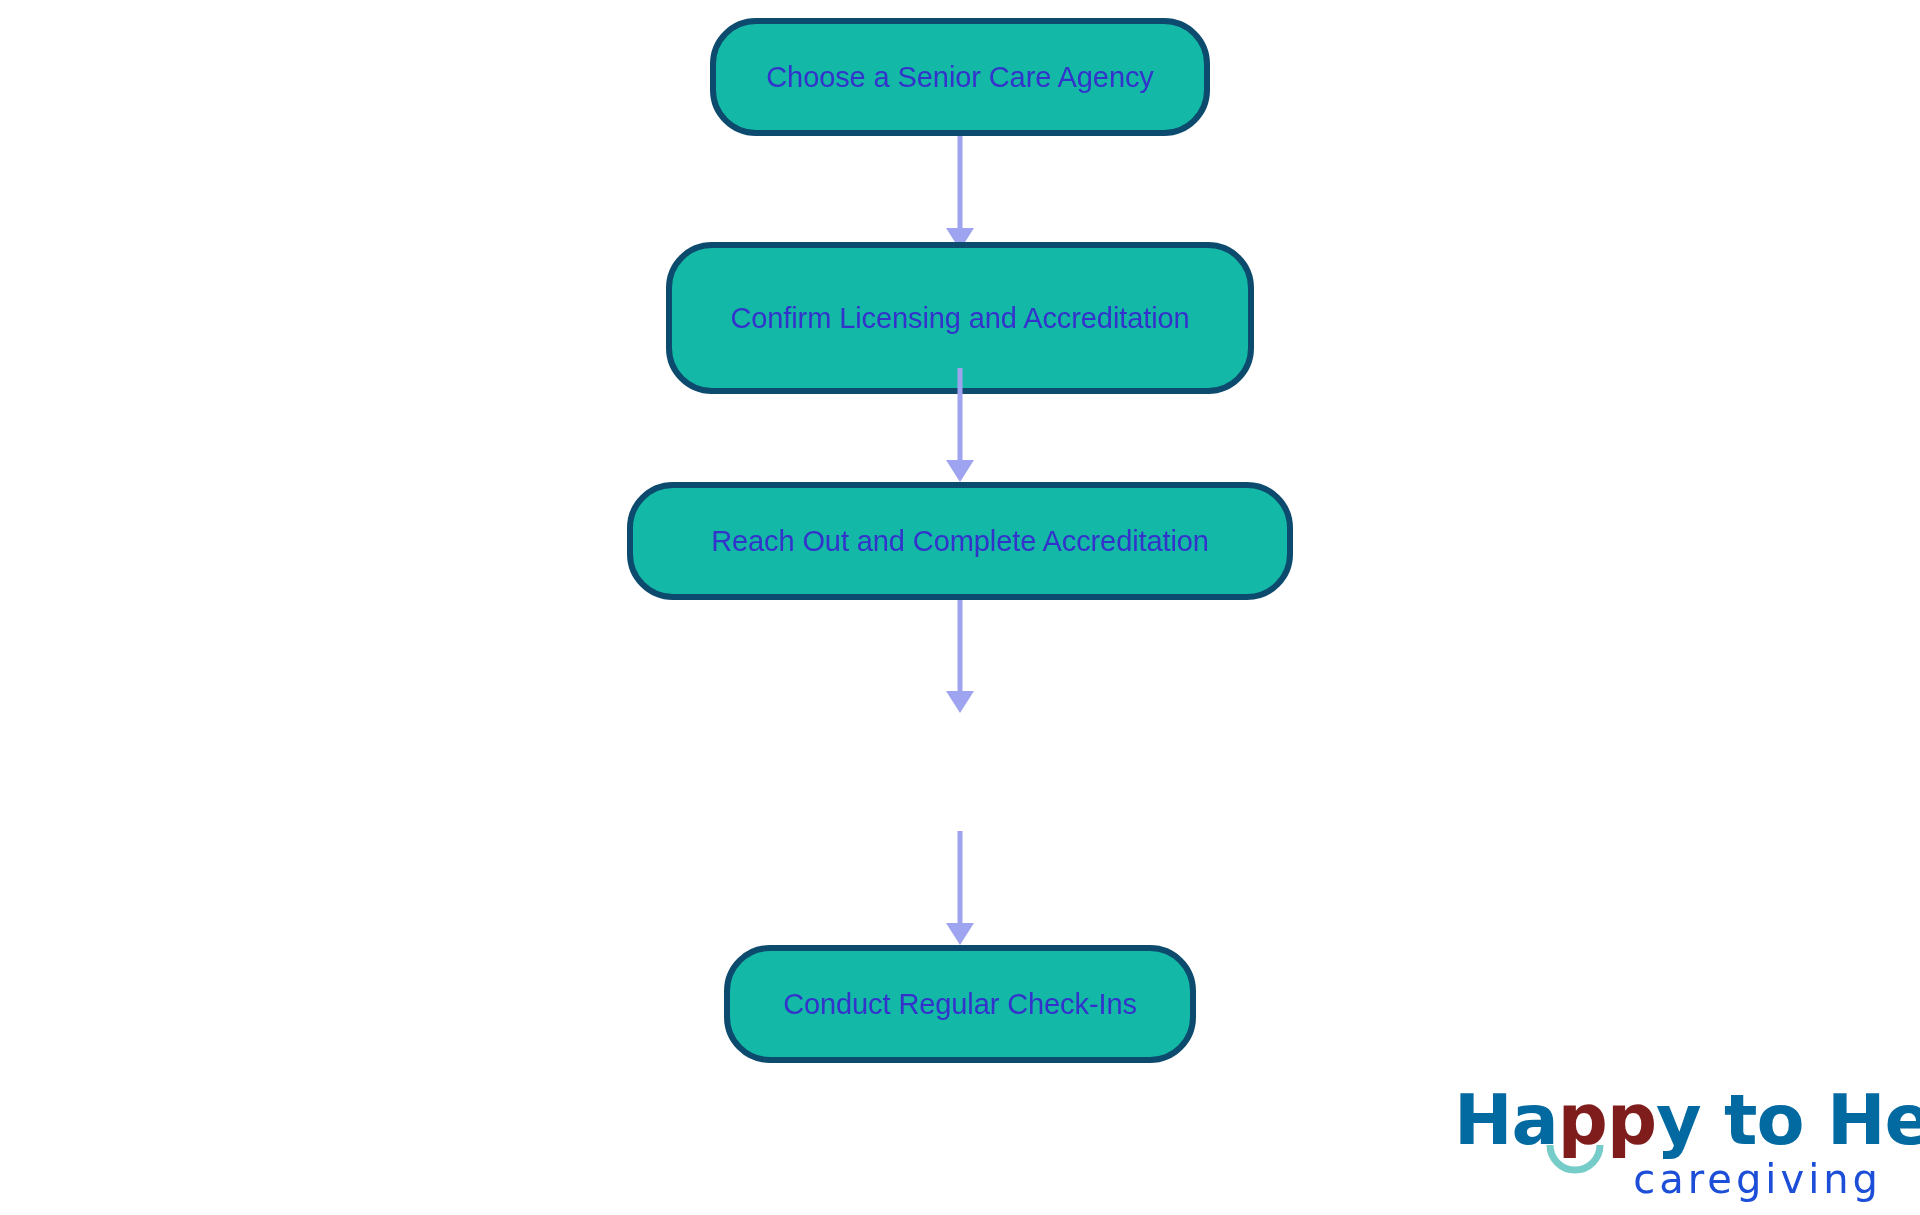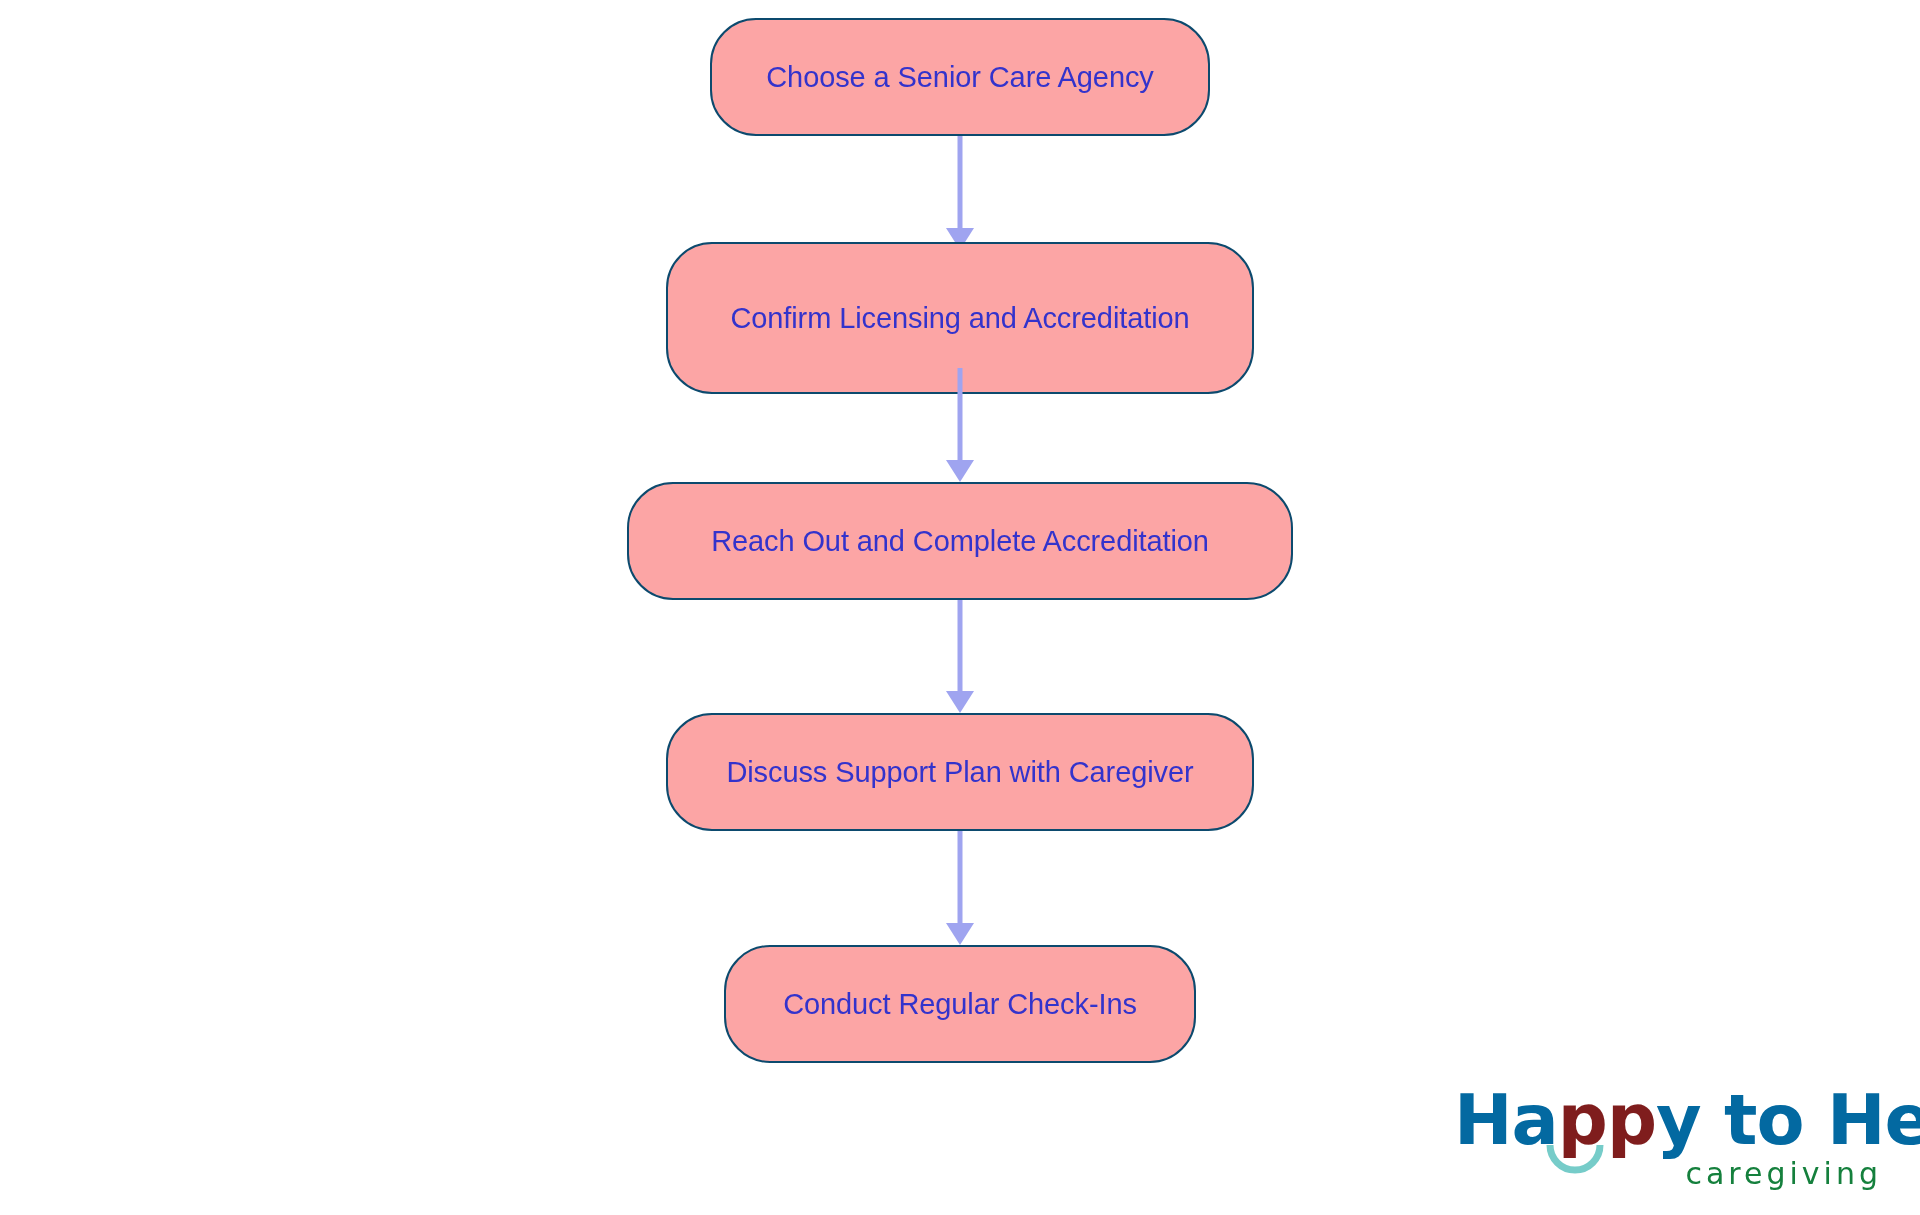--- a/index.html
+++ b/index.html
@@ -28,22 +28,22 @@
     position: absolute;
     left: 0;
     top: 0;
     width: 1920px;
     height: 1100px;
   }
 
   .flow-node {
     position: absolute;
     box-sizing: border-box;
-    background: #fca5a5;
-    border: 2px solid #0c4a6e;
+    background: #14b8a6;
+    border: 6px solid #0c4a6e;
     border-radius: 46px;
     display: flex;
     align-items: center;
     justify-content: center;
     transform: translateX(-50%);
     left: 960px;
   }
 
   .flow-node-label {
     color: #3333cc;
@@ -124,23 +124,23 @@
     left: 92px;
     top: 58px;
     width: 58px;
     height: 34px;
   }
 
   .logo-tagline {
     position: absolute;
     right: 2px;
     top: 74px;
-    color: #15803d;
+    color: #1d4ed8;
     font-family: "DejaVu Sans", sans-serif;
-    font-size: 30px;
+    font-size: 40px;
     font-weight: 400;
     letter-spacing: 4px;
     line-height: 1;
     white-space: nowrap;
   }
 </style>
 </head>
 <body>
 
 <div id="flowchart-canvas">
@@ -167,23 +167,20 @@
 
     <div class="flow-node node-3">
       <span class="flow-node-label">Reach Out and Complete Accreditation</span>
     </div>
 
     <div class="connector conn-3">
       <div class="conn-line"></div>
       <div class="conn-head"></div>
     </div>
 
-    <div class="flow-node node-4">
-      <span class="flow-node-label">Discuss Support Plan with Caregiver</span>
-    </div>
 
     <div class="connector conn-4">
       <div class="conn-line"></div>
       <div class="conn-head"></div>
     </div>
 
     <div class="flow-node node-5">
       <span class="flow-node-label">Conduct Regular Check-Ins</span>
     </div>
 

